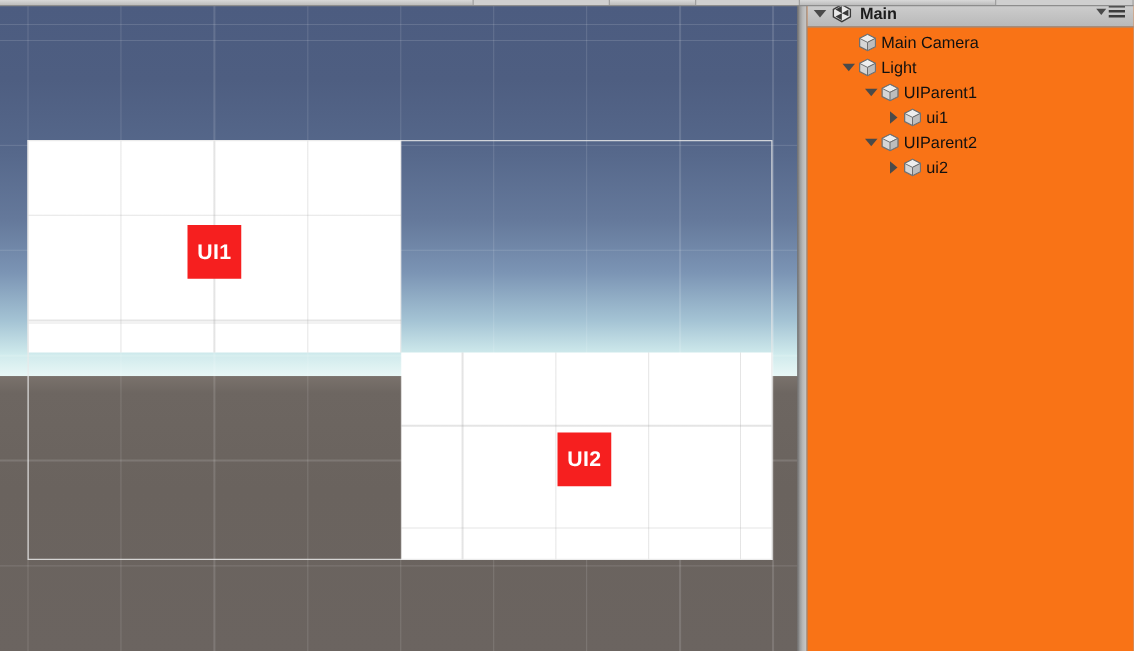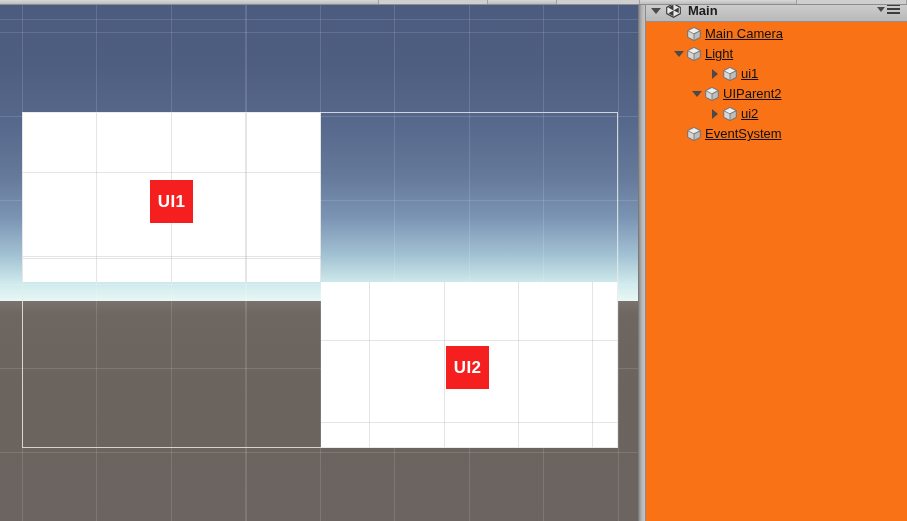--- a/index.html
+++ b/index.html
@@ -174,21 +174,20 @@
   .menu-lines i { display:block; width: 13px; height: 2px; background: #3c3c3c; }
 
   .tree { padding-top: 2px; }
   .tree-row {
     height: 20px;
     display: flex;
     align-items: center;
     font-size: 13px;
     color: #101010;
     white-space: nowrap;
-    text-decoration: underline;
   }
   .arrow-slot { width: 14px; height: 14px; display: flex; align-items: center; justify-content: center; flex: none; }
   .go-icon { width: 16px; height: 16px; flex: none; margin-right: 3px; }
   .row-label { line-height: 16px; }
   .indent-1 { padding-left: 26px; }
   .indent-2 { padding-left: 44px; }
   .indent-3 { padding-left: 62px; }
 </style>
 </head>
 <body>
@@ -259,20 +258,31 @@
           <span class="arrow-slot">
             <span class="tri"></span>
           </span>
           <span class="go-icon"><svg viewBox="0 0 16 16" width="16" height="16">
               <polygon points="8,1.5 14.3,4.7 14.3,11.3 8,14.5 1.7,11.3 1.7,4.7" fill="#d6d6d6" stroke="#6f6f6f" stroke-width="1"></polygon>
               <polygon points="8,1.5 14.3,4.7 8,7.9 1.7,4.7" fill="#eeeeee" stroke="#6f6f6f" stroke-width="0.8"></polygon>
               <polygon points="8,7.9 14.3,4.7 14.3,11.3 8,14.5" fill="#bdbdbd" stroke="#6f6f6f" stroke-width="0.8"></polygon>
             </svg></span>
           <span class="row-label">Light</span>
         </div>
+        <div class="tree-row indent-2">
+          <span class="arrow-slot">
+            <span class="tri"></span>
+          </span>
+          <span class="go-icon"><svg viewBox="0 0 16 16" width="16" height="16">
+              <polygon points="8,1.5 14.3,4.7 14.3,11.3 8,14.5 1.7,11.3 1.7,4.7" fill="#d6d6d6" stroke="#6f6f6f" stroke-width="1"></polygon>
+              <polygon points="8,1.5 14.3,4.7 8,7.9 1.7,4.7" fill="#eeeeee" stroke="#6f6f6f" stroke-width="0.8"></polygon>
+              <polygon points="8,7.9 14.3,4.7 14.3,11.3 8,14.5" fill="#bdbdbd" stroke="#6f6f6f" stroke-width="0.8"></polygon>
+            </svg></span>
+          <span class="row-label">UIParent1</span>
+        </div>
         <div class="tree-row indent-3">
           <span class="arrow-slot">
             <span class="tri-right"></span>
           </span>
           <span class="go-icon"><svg viewBox="0 0 16 16" width="16" height="16">
               <polygon points="8,1.5 14.3,4.7 14.3,11.3 8,14.5 1.7,11.3 1.7,4.7" fill="#d6d6d6" stroke="#6f6f6f" stroke-width="1"></polygon>
               <polygon points="8,1.5 14.3,4.7 8,7.9 1.7,4.7" fill="#eeeeee" stroke="#6f6f6f" stroke-width="0.8"></polygon>
               <polygon points="8,7.9 14.3,4.7 14.3,11.3 8,14.5" fill="#bdbdbd" stroke="#6f6f6f" stroke-width="0.8"></polygon>
             </svg></span>
           <span class="row-label">ui1</span>
@@ -291,26 +301,17 @@
         <div class="tree-row indent-3">
           <span class="arrow-slot">
             <span class="tri-right"></span>
           </span>
           <span class="go-icon"><svg viewBox="0 0 16 16" width="16" height="16">
               <polygon points="8,1.5 14.3,4.7 14.3,11.3 8,14.5 1.7,11.3 1.7,4.7" fill="#d6d6d6" stroke="#6f6f6f" stroke-width="1"></polygon>
               <polygon points="8,1.5 14.3,4.7 8,7.9 1.7,4.7" fill="#eeeeee" stroke="#6f6f6f" stroke-width="0.8"></polygon>
               <polygon points="8,7.9 14.3,4.7 14.3,11.3 8,14.5" fill="#bdbdbd" stroke="#6f6f6f" stroke-width="0.8"></polygon>
             </svg></span>
           <span class="row-label">ui2</span>
-        </div>
-        <div class="tree-row indent-1">
-          <span class="arrow-slot"></span>
-          <span class="go-icon"><svg viewBox="0 0 16 16" width="16" height="16">
-              <polygon points="8,1.5 14.3,4.7 14.3,11.3 8,14.5 1.7,11.3 1.7,4.7" fill="#d6d6d6" stroke="#6f6f6f" stroke-width="1"></polygon>
-              <polygon points="8,1.5 14.3,4.7 8,7.9 1.7,4.7" fill="#eeeeee" stroke="#6f6f6f" stroke-width="0.8"></polygon>
-              <polygon points="8,7.9 14.3,4.7 14.3,11.3 8,14.5" fill="#bdbdbd" stroke="#6f6f6f" stroke-width="0.8"></polygon>
-            </svg></span>
-          <span class="row-label">EventSystem</span>
         </div>
       </div>
   </div>
 
 </div>
 
 </body></html>

